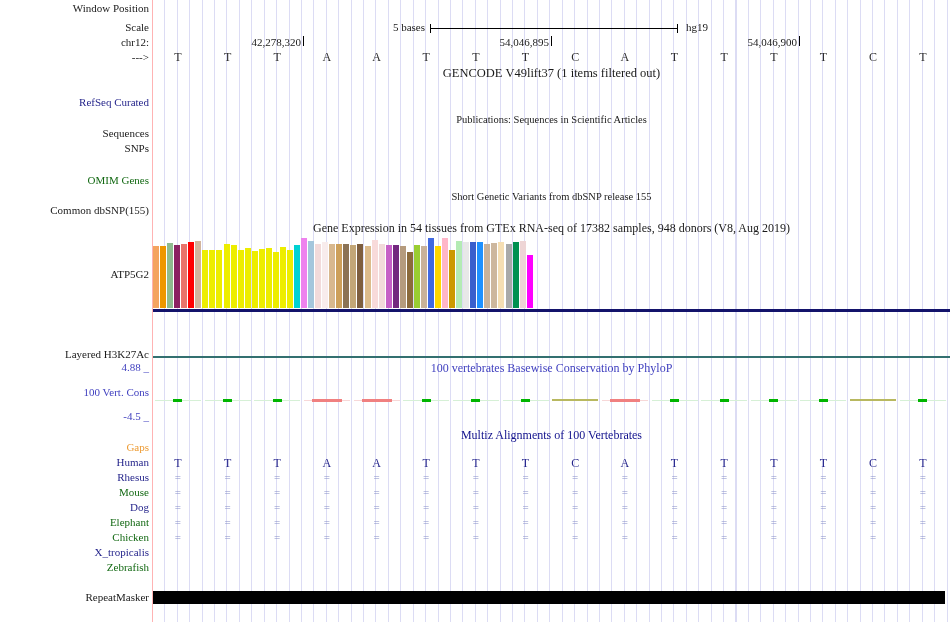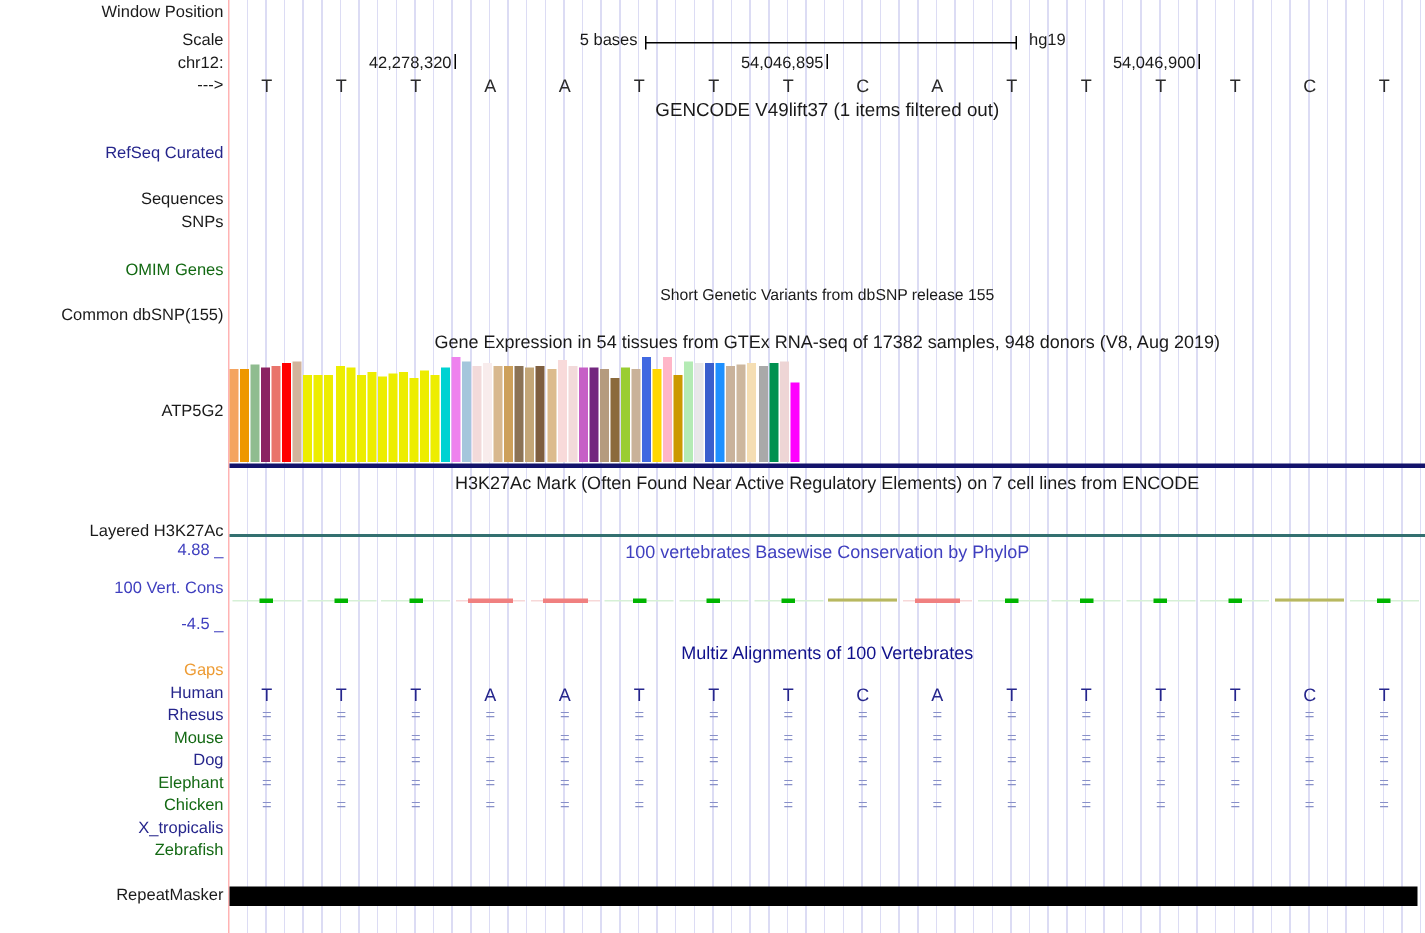--- a/index.html
+++ b/index.html
@@ -1,17 +1,17 @@
 <!DOCTYPE html>
 <html><head>
 <meta charset="utf-8">
 <style>
   html,body{margin:0;padding:0;background:#fff;}
   #app{position:relative;width:950px;height:622px;background:#fff;overflow:hidden;
-       font-family:Liberation Sans, sans-serif;color:#1a1a1a;}
+       font-family:Liberation Serif, serif;color:#1a1a1a;}
   #grid{position:absolute;left:153px;top:0;width:797px;height:622px;
         background:repeating-linear-gradient(to right,transparent 0,transparent 11.4px,#dcdcf4 11.4px,#dcdcf4 12.415px);}
   #edge{position:absolute;left:152px;top:0;width:1px;height:622px;background:#ffb3b3;}
   .lbl{position:absolute;left:0;width:149px;text-align:right;font-size:11px;line-height:13px;white-space:pre;color:#1a1a1a;}
   .lbl.navy{color:#26268C;} .lbl.green{color:#136913;} .lbl.blue{color:#3F3FBF;}
   .ct{position:absolute;left:153px;width:797px;text-align:center;font-size:12px;line-height:14px;white-space:pre;color:#1a1a1a;}
   .ct.small{font-size:10.5px;}
   .ct.green{color:#0D7E0D;} .ct.blue{color:#3F3FBF;} .ct.navy{color:#11118C;}
   .abs{position:absolute;}
   #scale-line{position:absolute;left:430px;top:28px;width:248px;height:1px;background:#000;}
@@ -44,23 +44,23 @@
   <div class="lbl green" style="top:174px">OMIM Genes</div>
   <div class="lbl" style="top:204px">Common dbSNP(155)</div>
   <div class="lbl" style="top:268px">ATP5G2</div>
   <div class="lbl" style="top:348px">Layered H3K27Ac</div>
   <div class="lbl blue" style="top:361px">4.88 _</div>
   <div class="lbl blue" style="top:386px">100 Vert. Cons</div>
   <div class="lbl blue" style="top:410px">-4.5 _</div>
   <div class="lbl" style="top:591px">RepeatMasker</div>
 
   <div class="ct" style="top:66px;font-size:12.5px">GENCODE V49lift37 (1 items filtered out)</div>
+  <div class="ct small" style="top:113px">Publications: Sequences in Scientific Articles</div>
   <div class="ct small" style="top:190px">Short Genetic Variants from dbSNP release 155</div>
   <div class="ct" style="top:221px">Gene Expression in 54 tissues from GTEx RNA-seq of 17382 samples, 948 donors (V8, Aug 2019)</div>
-  <div class="ct" style="top:315px">H3K27Ac Mark (Often Found Near Active Regulatory Elements) on 7 cell lines from ENCODE</div>
   <div class="ct blue" style="top:361px">100 vertebrates Basewise Conservation by PhyloP</div>
   <div class="ct navy" style="top:428px">Multiz Alignments of 100 Vertebrates</div>
 
   <div class="abs" style="left:153px;top:21px;width:272px;text-align:right;font-size:11px">5 bases</div>
   <div id="scale-line"></div>
   <div class="scale-tick" style="left:430px"></div>
   <div class="scale-tick" style="left:677px"></div>
   <div class="abs" style="left:686px;top:21px;font-size:11px">hg19</div>
 
   <div id="navy-rule"></div>

